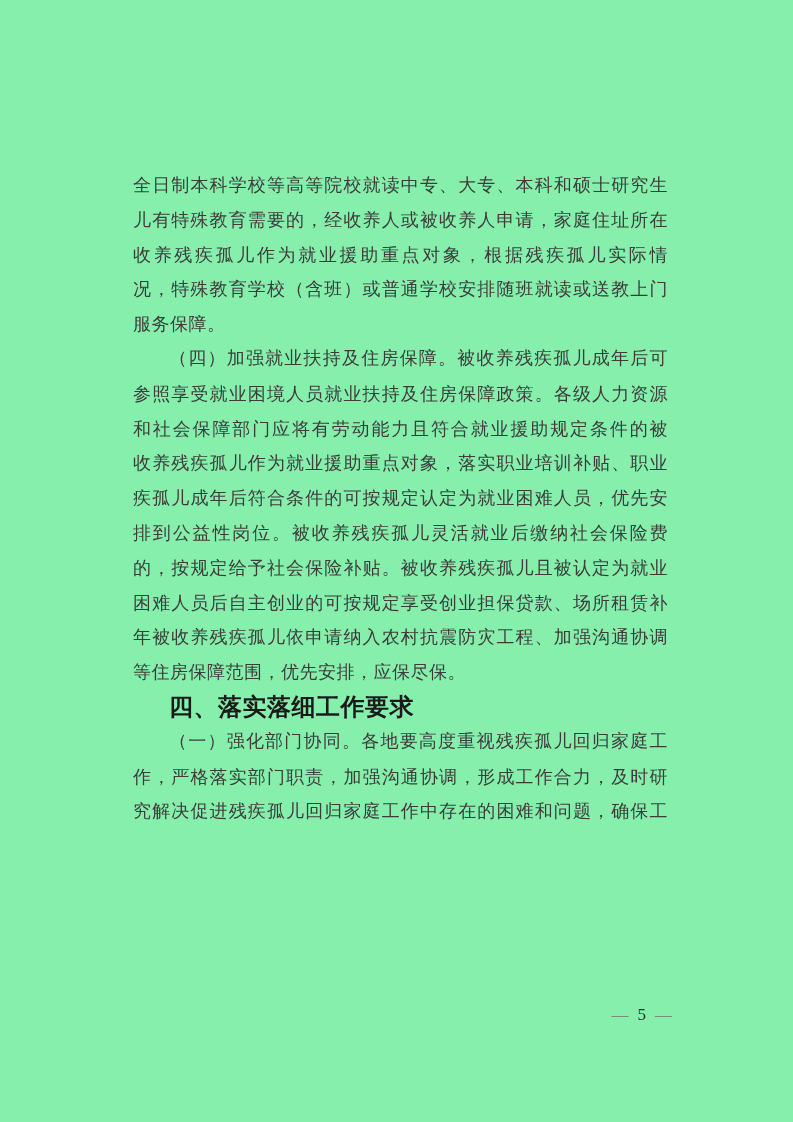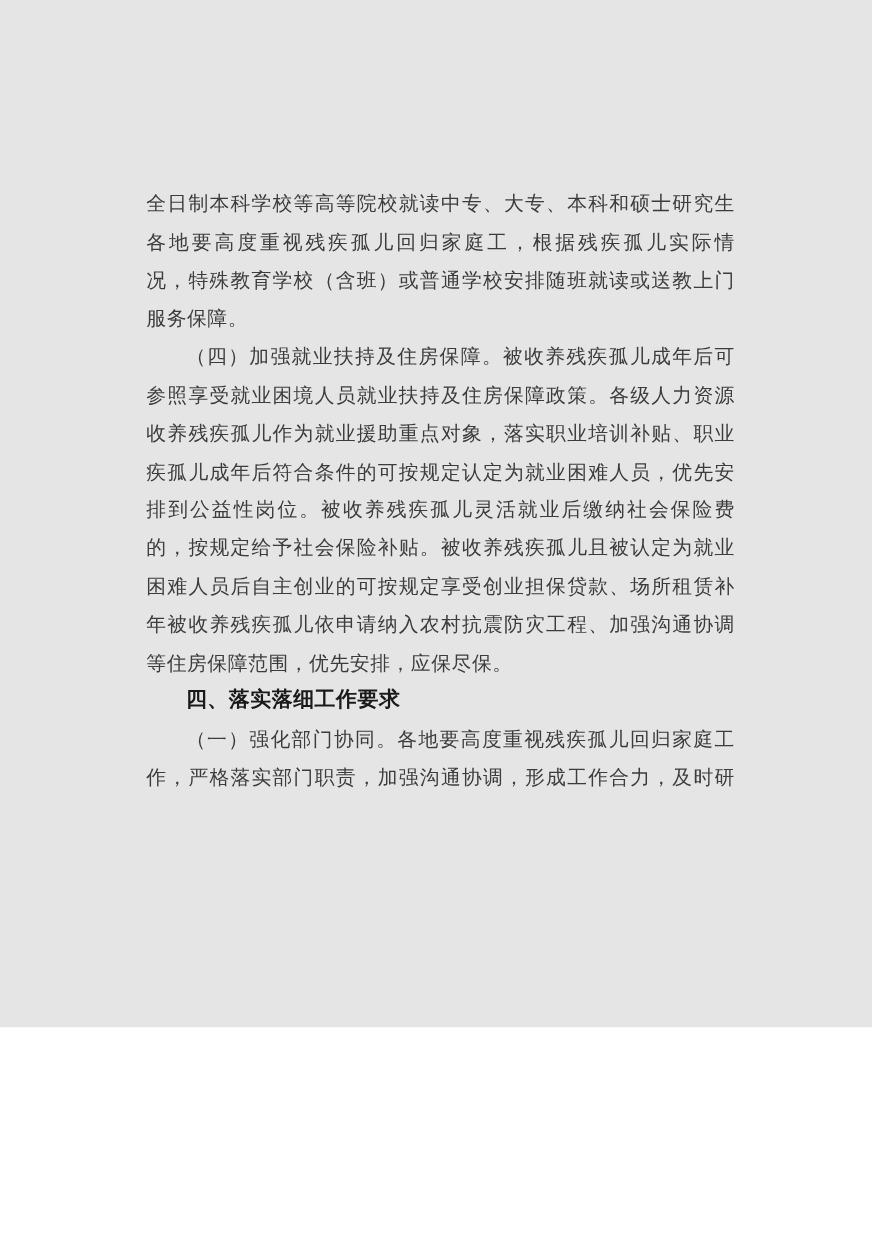--- a/index.html
+++ b/index.html
@@ -3,22 +3,22 @@
 <meta charset="utf-8">
 <style>
   html, body {
     margin: 0;
     padding: 0;
     background: #ffffff;
   }
   .page {
     position: relative;
     width: 793px;
-    height: 934px;
-    background: #e5e5e5;
+    height: 1122px;
+    background: #86efac;
     overflow: hidden;
     font-family: "Liberation Serif", "DejaVu Serif", serif;
     color: #3c3c3c;
   }
   .content {
     position: absolute;
     left: 133px;
     top: 168px;
     width: 535px;
   }
@@ -28,31 +28,32 @@
     height: 34.8px;
     letter-spacing: 0.5px;
     color: #3c3c3c;
   }
   .line.just {
     text-align: justify;
     text-align-last: justify;
   }
   .line.indent {
     padding-left: 36px;
+    font-family: Liberation Mono, monospace;
   }
   .line.last {
     text-align: right;
     text-align-last: left;
   }
   .heading {
     margin: 0;
     padding-left: 36px;
     font-family: "Liberation Sans", "DejaVu Sans", sans-serif;
     font-weight: 700;
-    font-size: 19px;
+    font-size: 24px;
     line-height: 34.8px;
     height: 34.8px;
     letter-spacing: 0.5px;
     color: #1a1a1a;
   }
   .footer {
     position: absolute;
     top: 1003px;
     right: 121px;
     font-size: 17px;
@@ -71,42 +72,45 @@
   }
 </style>
 </head>
 <body>
 
 <div class="page">
   <main class="content">
 
     <section class="paragraph">
       <div class="line just">全日制本科学校等高等院校就读中专、大专、本科和硕士研究生</div>
-      <div class="line just">各地要高度重视残疾孤儿回归家庭工，根据残疾孤儿实际情</div>
+      <div class="line just">儿有特殊教育需要的，经收养人或被收养人申请，家庭住址所在</div>
+      <div class="line just">收养残疾孤儿作为就业援助重点对象，根据残疾孤儿实际情</div>
       <div class="line just">况，特殊教育学校（含班）或普通学校安排随班就读或送教上门</div>
       <div class="line last">服务保障。</div>
     </section>
 
     <section class="paragraph">
       <div class="line just indent">（四）加强就业扶持及住房保障。被收养残疾孤儿成年后可</div>
       <div class="line just">参照享受就业困境人员就业扶持及住房保障政策。各级人力资源</div>
+      <div class="line just">和社会保障部门应将有劳动能力且符合就业援助规定条件的被</div>
       <div class="line just">收养残疾孤儿作为就业援助重点对象，落实职业培训补贴、职业</div>
       <div class="line just">疾孤儿成年后符合条件的可按规定认定为就业困难人员，优先安</div>
       <div class="line just">排到公益性岗位。被收养残疾孤儿灵活就业后缴纳社会保险费</div>
       <div class="line just">的，按规定给予社会保险补贴。被收养残疾孤儿且被认定为就业</div>
       <div class="line just">困难人员后自主创业的可按规定享受创业担保贷款、场所租赁补</div>
       <div class="line just">年被收养残疾孤儿依申请纳入农村抗震防灾工程、加强沟通协调</div>
       <div class="line last">等住房保障范围，优先安排，应保尽保。</div>
     </section>
 
     <h2 class="heading">四、落实落细工作要求</h2>
 
     <section class="paragraph">
       <div class="line just indent">（一）强化部门协同。各地要高度重视残疾孤儿回归家庭工</div>
       <div class="line just">作，严格落实部门职责，加强沟通协调，形成工作合力，及时研</div>
+      <div class="line just">究解决促进残疾孤儿回归家庭工作中存在的困难和问题，确保工</div>
     </section>
 
   </main>
 
   <footer class="footer">
     <span class="dash">—</span><span class="pagenum">5</span><span class="dash">—</span>
   </footer>
 </div>
 
 </body></html>

